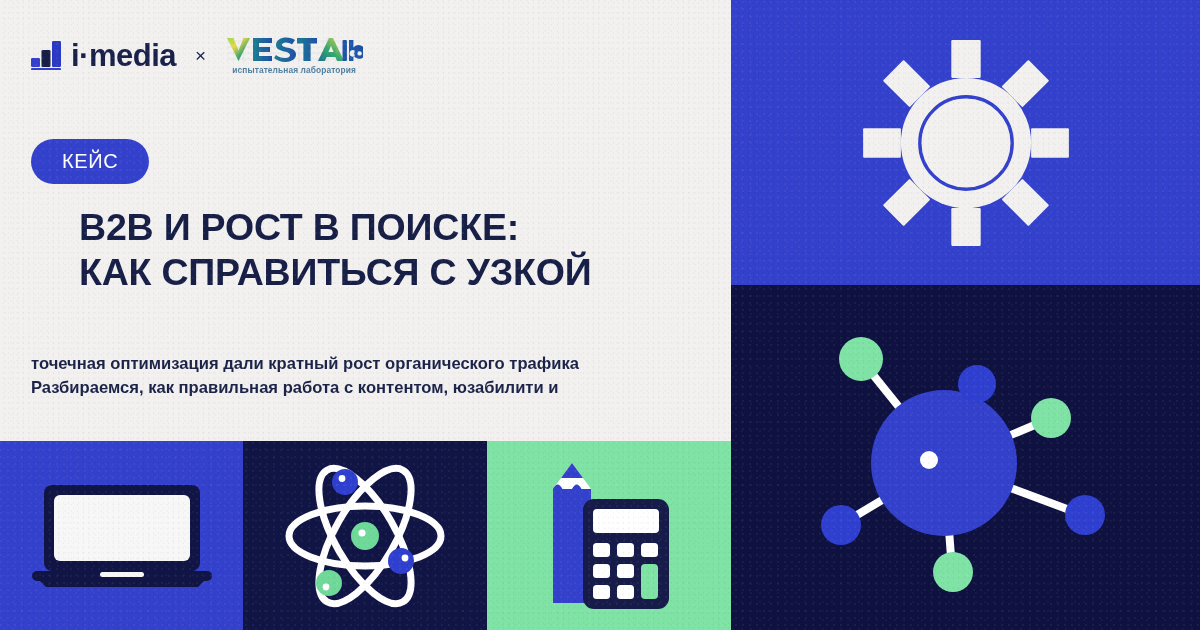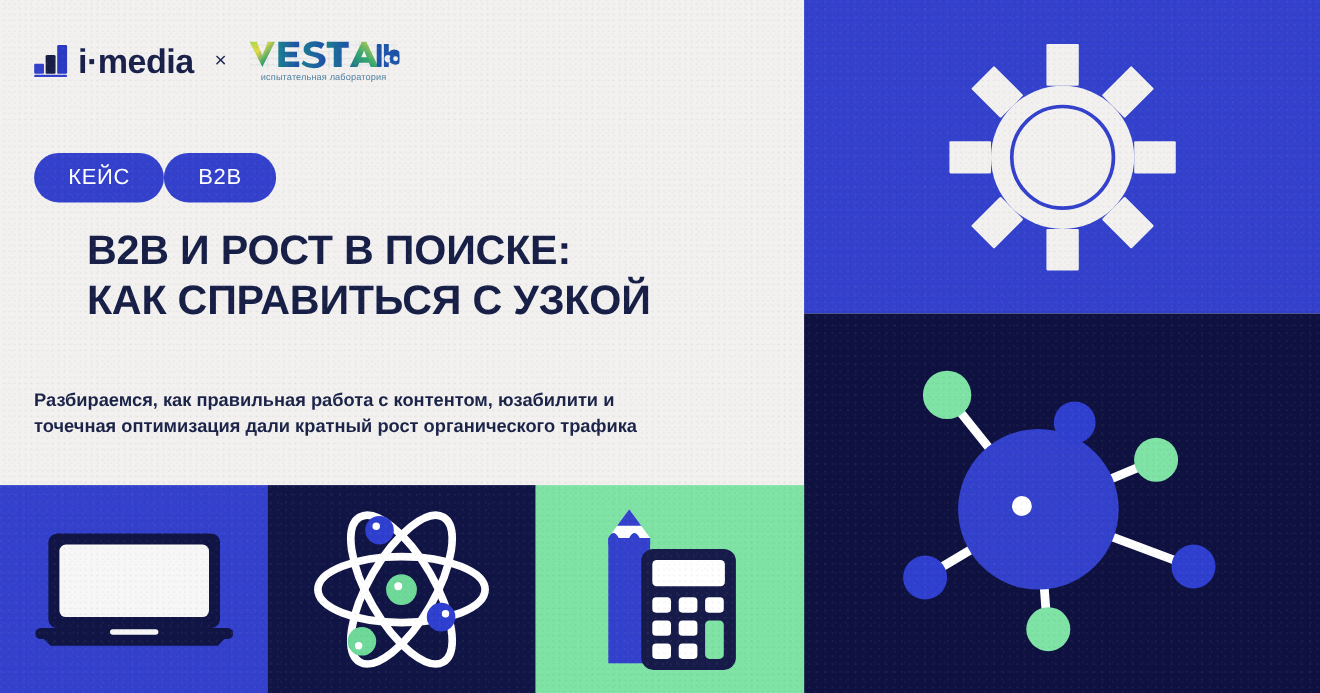--- a/index.html
+++ b/index.html
@@ -45,21 +45,21 @@
   .imedia-word {
     font-size: 31px; font-weight: 700; letter-spacing: -.5px;
     color: #19204a; line-height: 1;
   }
   .x-sep { font-size: 19px; color: #1b2350; font-weight: 400; padding: 0 3px; }
 
   .vesta-logo { display: flex; flex-direction: column; align-items: center; }
   .vesta-mark { width: 138px; height: 27px; display: block; }
   .vesta-sub {
     font-size: 8.4px; color: #4e7fa0; letter-spacing: .1px;
-    margin-top: 2px; white-space: nowrap; font-weight: 400;
+    margin-top: 2px; white-space: nowrap; font-weight: 700;
   }
 
   
   .tags {
     position: absolute; left: 31px; top: 139px;
     display: flex; gap: 0;
   }
   .tag {
     height: 45px; border-radius: 23px;
     background: #3341cc;
@@ -190,31 +190,30 @@
               <circle cx="134.6" cy="17.4" r="2.2" fill="#f2f1f0"></circle>
             </g>
           </svg>
         </span>
         <span class="vesta-sub">испытательная лаборатория</span>
       </div>
     </div>
 
     <div class="tags">
       <div class="tag">КЕЙС</div>
-      <div class="tag">B2B</div>
     </div>
 
     <h1 class="headline">
       <span class="ln">B2B И РОСТ В ПОИСКЕ:</span>
       <span class="ln">КАК СПРАВИТЬСЯ С УЗКОЙ</span>
     </h1>
 
     <p class="subtitle">
+      <span class="sl">точечная оптимизация дали кратный рост органического трафика</span>
       <span class="sl">Разбираемся, как правильная работа с контентом, юзабилити и</span>
-      <span class="sl">точечная оптимизация дали кратный рост органического трафика</span>
     </p>
   </div>
 
   <div class="panel panel-gear">
     <span>
       <svg width="210" height="210" viewBox="0 0 200 200">
         <g fill="#f2f1f0">
           <circle cx="100" cy="100" r="62"></circle>
           <g>
             <rect x="86" y="2" width="28" height="36" rx="1"></rect>

